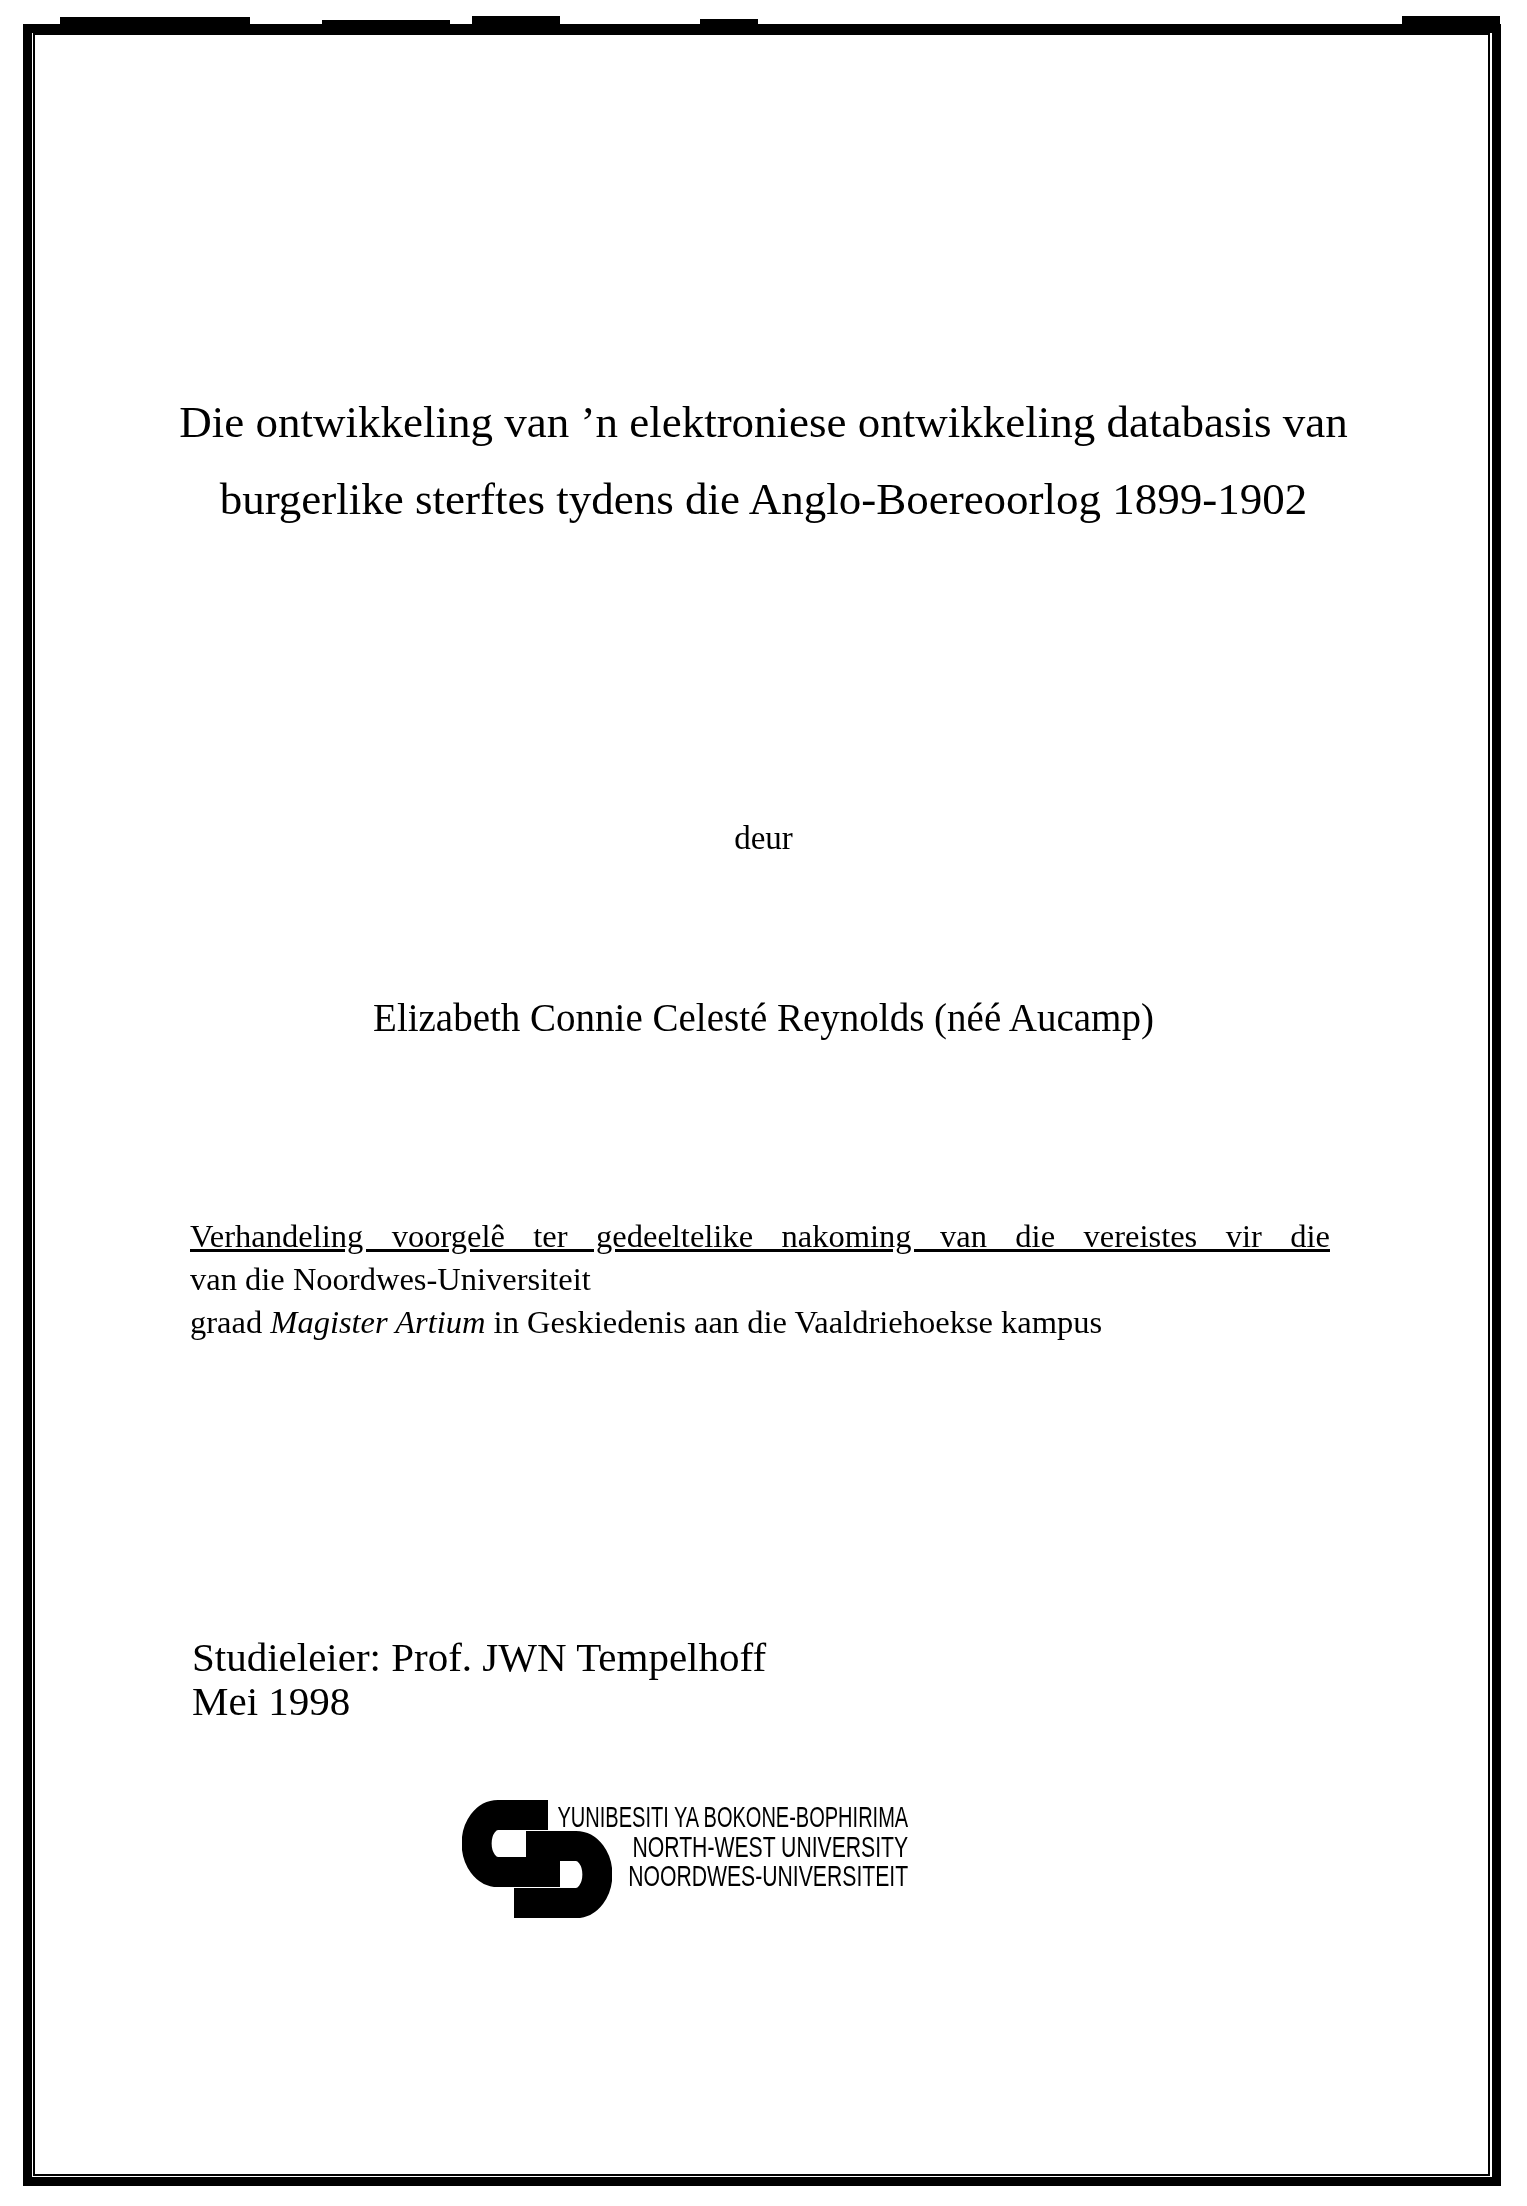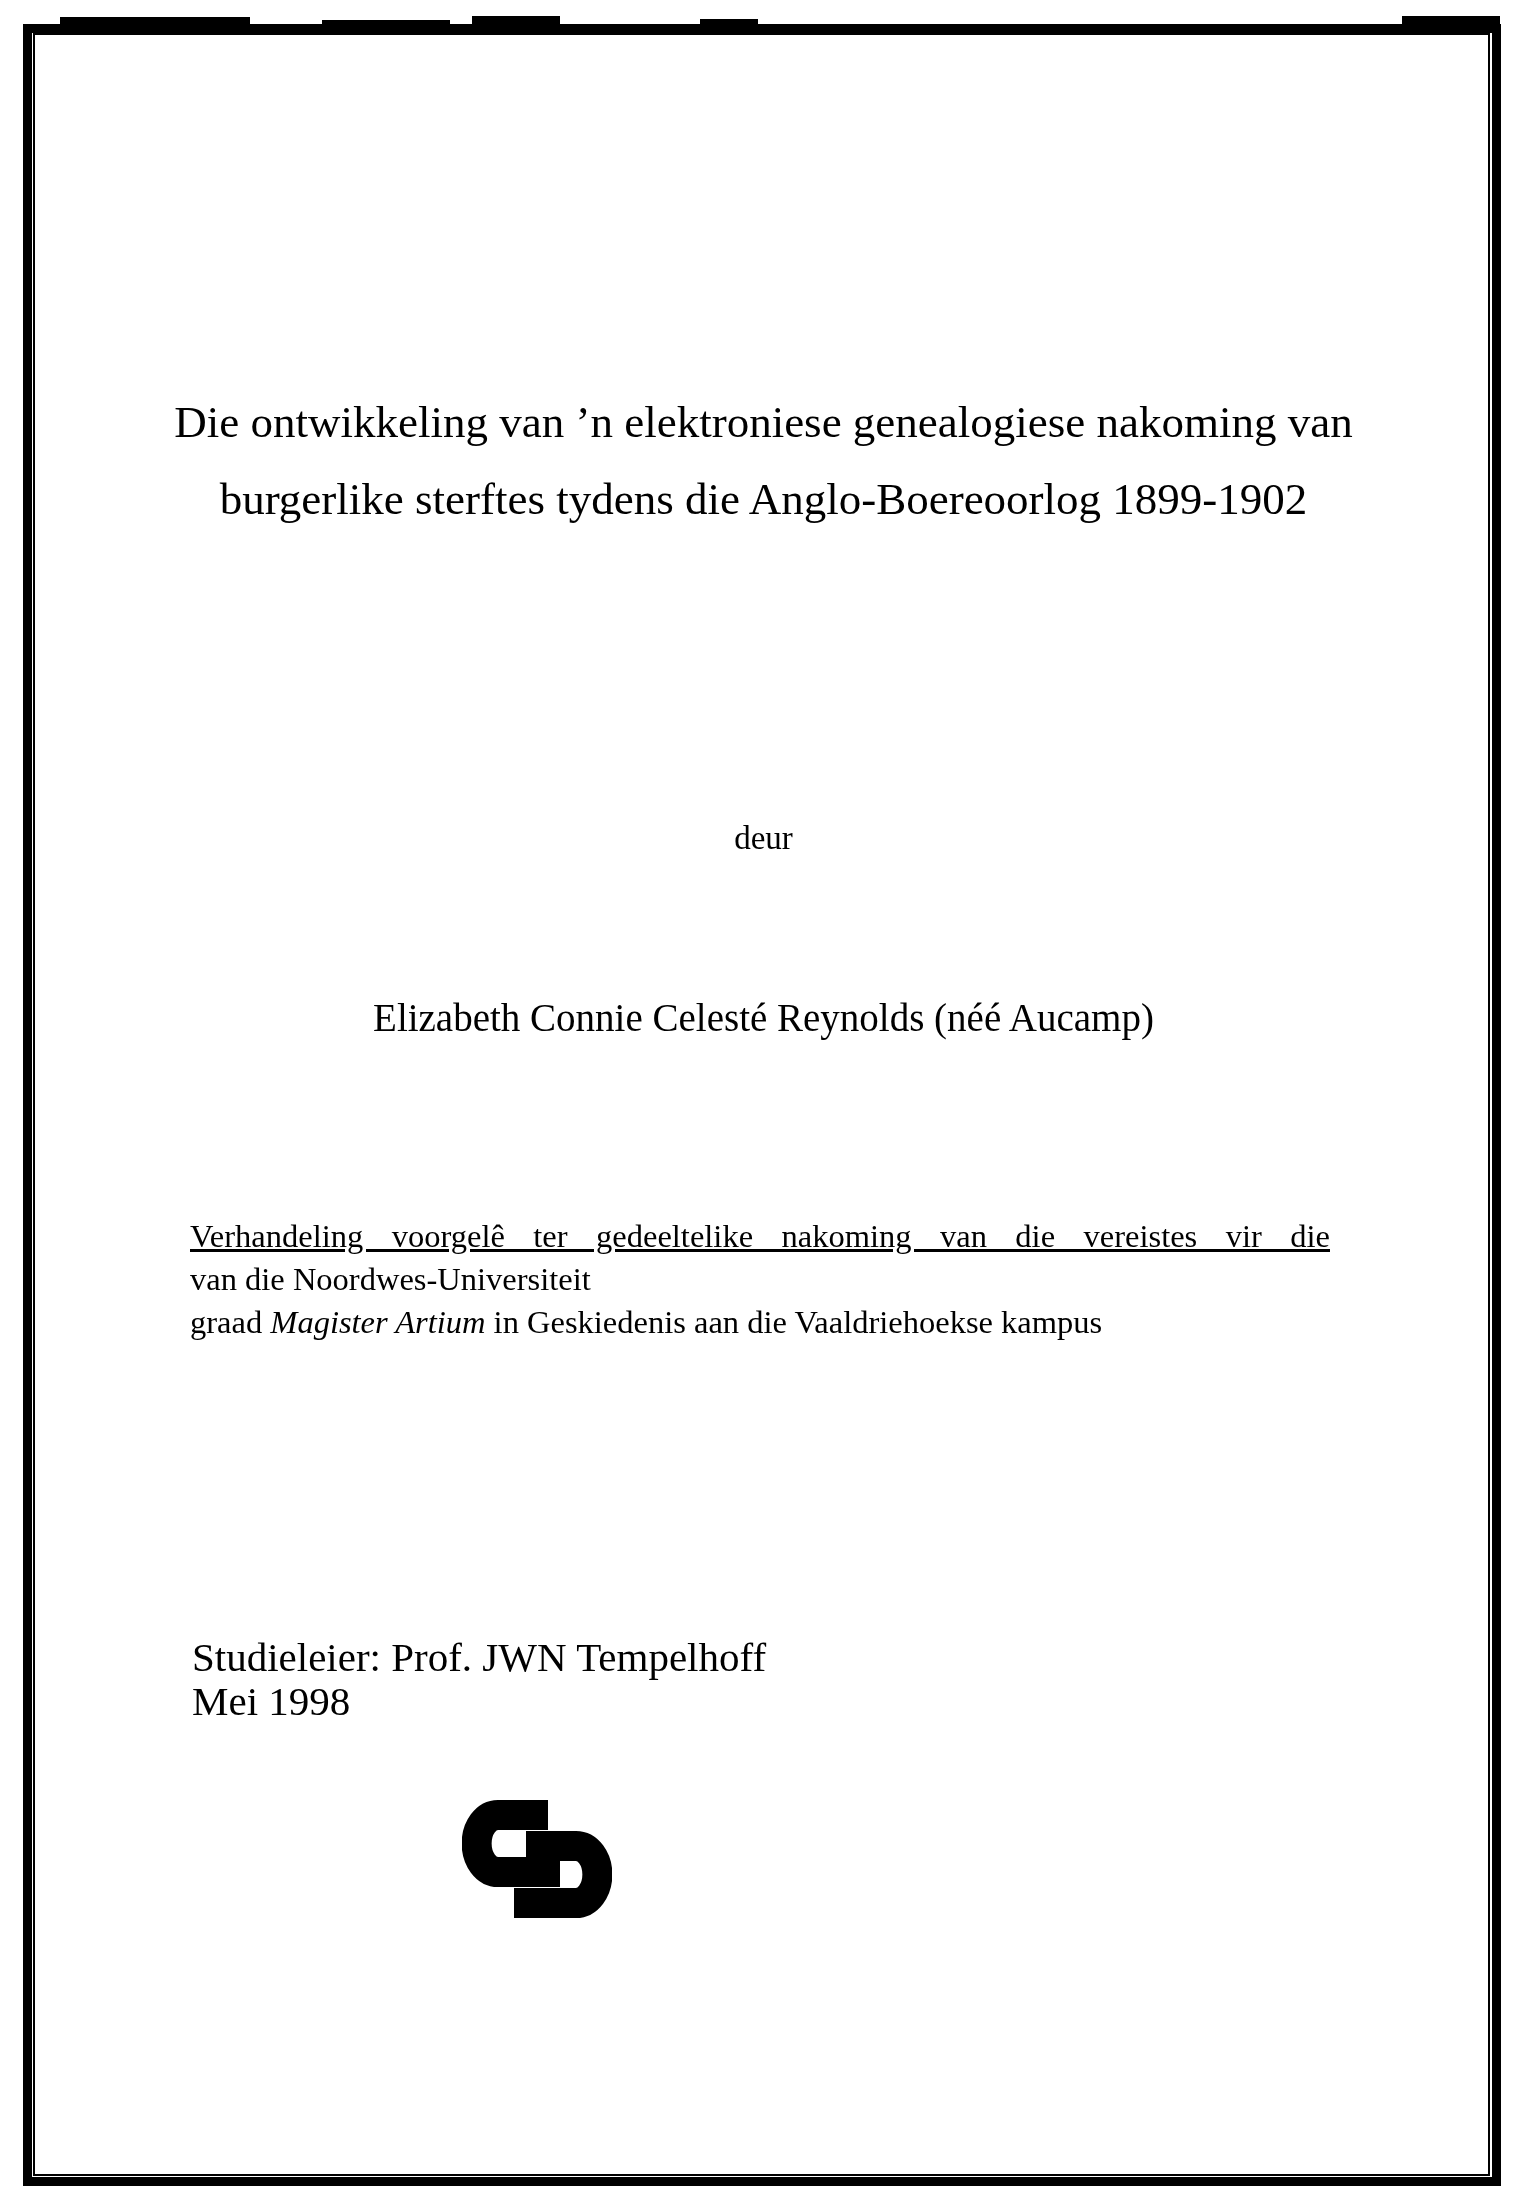--- a/index.html
+++ b/index.html
@@ -75,21 +75,21 @@
 
   <div class="frame-outer"></div>
   <div class="frame-inner"></div>
   <div class="artifact a1"></div>
   <div class="artifact a2"></div>
   <div class="artifact a3"></div>
   <div class="artifact a4"></div>
   <div class="artifact a5"></div>
 
   <div class="title">
-    <div>Die ontwikkeling van ’n elektroniese genealogiese nakoming van</div>
+    <div>Die ontwikkeling van ’n elektroniese ontwikkeling databasis van</div>
     <div>burgerlike sterftes tydens die Anglo-Boereoorlog 1899-1902</div>
   </div>
 
   <div class="byline">deur</div>
 
   <div class="author">Elizabeth Connie Celesté Reynolds (néé Aucamp)</div>
 
   <div class="statement">
     <div class="just">Verhandeling voorgelê ter gedeeltelike nakoming van die vereistes vir die</div>
     <div>van die Noordwes-Universiteit</div>
@@ -99,15 +99,20 @@
   <div class="supervisor-block">
     <div>Studieleier: Prof. JWN Tempelhoff</div>
     <div>Mei 1998</div>
   </div>
 
   <div class="logo">
     <svg class="logo-mark" viewBox="0 0 150 127" xmlns="http://www.w3.org/2000/svg">
       <path d="M 86 18 H 36 A 21 28 0 0 0 36 75 H 98" fill="none" stroke="#000" stroke-width="30" stroke-linecap="butt"></path>
       <path d="M 64 49 H 114 A 21 28 0 0 1 114 106 H 52" fill="none" stroke="#000" stroke-width="30" stroke-linecap="butt"></path>
     </svg>
+    <div class="logo-text">
+      <div class="lg1">YUNIBESITI YA BOKONE-BOPHIRIMA</div>
+      <div class="lg2">NORTH-WEST UNIVERSITY</div>
+      <div class="lg3">NOORDWES-UNIVERSITEIT</div>
+    </div>
   </div>
 
 </div>
 
 </body></html>

